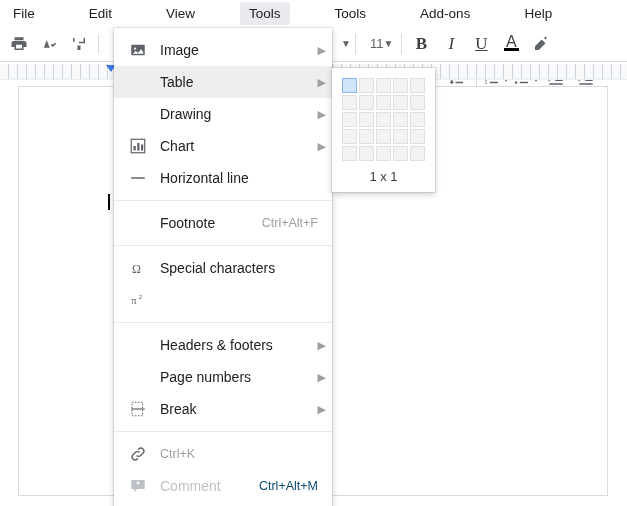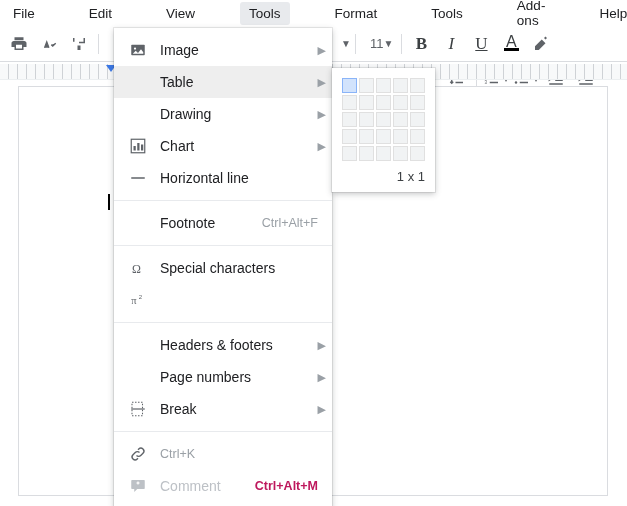--- a/index.html
+++ b/index.html
@@ -131,21 +131,21 @@
   }
   .mi-label { flex: 1; }
   .mi-accel { color: #9aa0a6; font-size: 12.5px; margin-right: 8px; }
   .mi-sub { color: #9aa0a6; font-size: 11px; margin-left: 6px; }
   .menu-sep {
     height: 1px;
     background: #e8eaed;
     margin: 6px 0;
   }
   .disabled { color: #bdc1c6; }
-  .disabled .mi-icon, .disabled .mi-accel { color: #be185d; font-weight: bold; }
+  .disabled .mi-icon, .disabled .mi-accel { color: #0c4a6e; }
 
   
   .table-flyout {
     position: absolute;
     left: 332px; top: 68px;
     width: 103px;
     background: #fff;
     box-shadow: 0 2px 6px rgba(60,64,67,0.3), 0 0 0 1px rgba(0,0,0,0.08);
     padding: 10px 10px 8px;
     z-index: 110;
@@ -158,21 +158,21 @@
   }
   .cell {
     background: #f1f3f4;
     border: 1px solid #e0e0e0;
   }
   .cell.sel {
     background: #d2e3fc;
     border-color: #8ab4f8;
   }
   .tg-label {
-    text-align: right;
+    text-align: center;
     font-size: 13px;
     color: #3c4043;
     padding-top: 8px;
   }
 
   .ic { width:18px; height:18px; }
   .fmt-b { font-weight: 700; font-family: "Times New Roman", serif; font-size: 17px; color:#3c4043;}
   .fmt-i { font-style: italic; font-family: "Times New Roman", serif; font-size: 17px; color:#3c4043;}
   .fmt-u { text-decoration: underline; font-family: "Times New Roman", serif; font-size: 17px; color:#3c4043;}
   .fmt-a { font-family: Arial; font-size: 16px; color:#3c4043; border-bottom: 3px solid #000; line-height: 12px; padding: 0 2px;}
@@ -183,21 +183,20 @@
   svg { display:block; }
 </style>
 </head>
 <body>
 
 <div class="menubar">
   <div class="menubar-item">File</div>
   <div class="menubar-item">Edit</div>
   <div class="menubar-item">View</div>
   <div class="menubar-item active">Tools</div>
-  <div class="menubar-item">Format</div>
   <div class="menubar-item">Tools</div>
   <div class="menubar-item">Add-ons</div>
   <div class="menubar-item">Help</div>
 </div>
 
 <div class="toolbar">
   <div class="tool-btn">
     <svg class="ic" viewBox="0 0 24 24">
         <path fill="#5f6368" d="M19 8H5c-1.66 0-3 1.34-3 3v5h4v4h12v-4h4v-5c0-1.66-1.34-3-3-3zM16 18H8v-5h8v5zM18 3H6v4h12V3z"></path>
       </svg>

